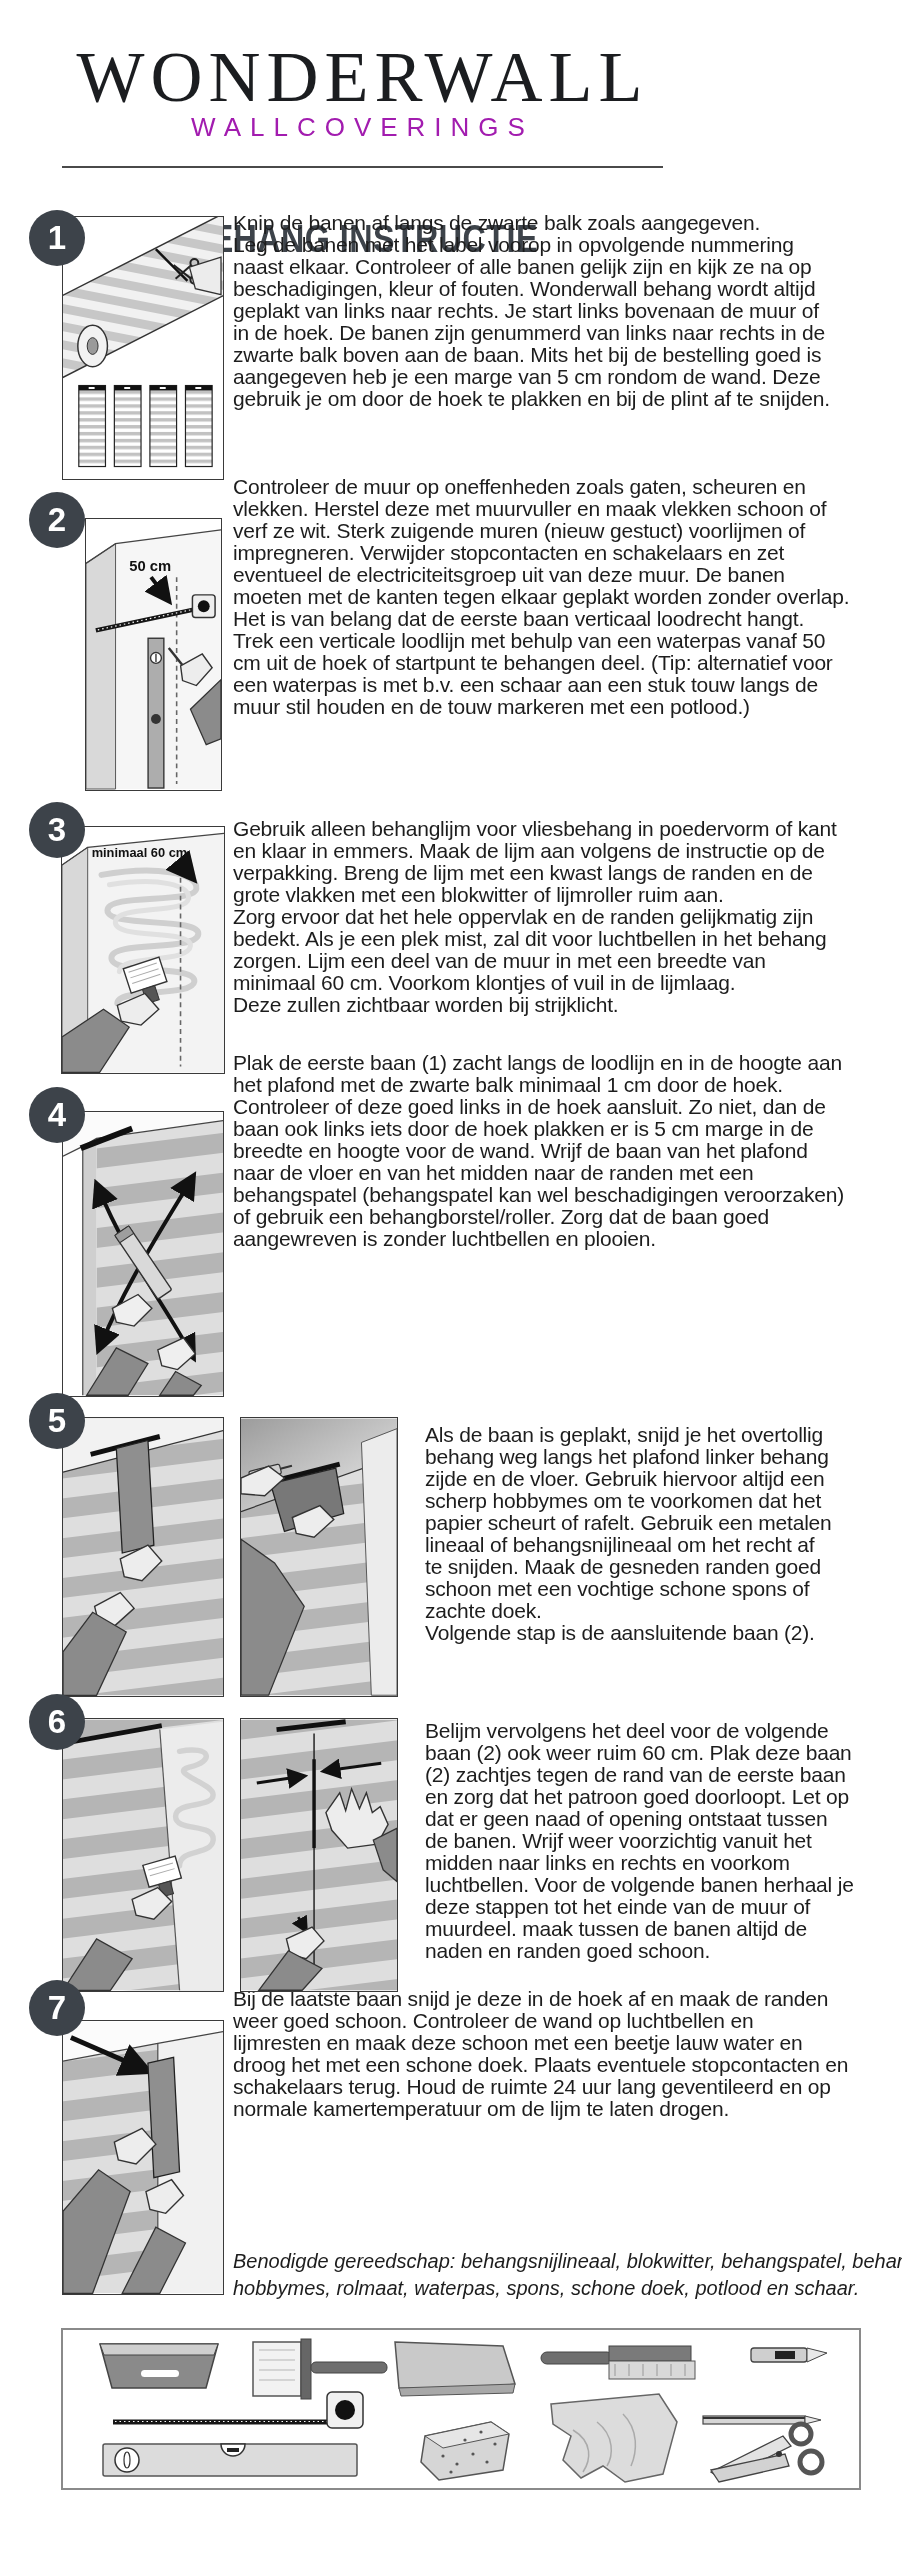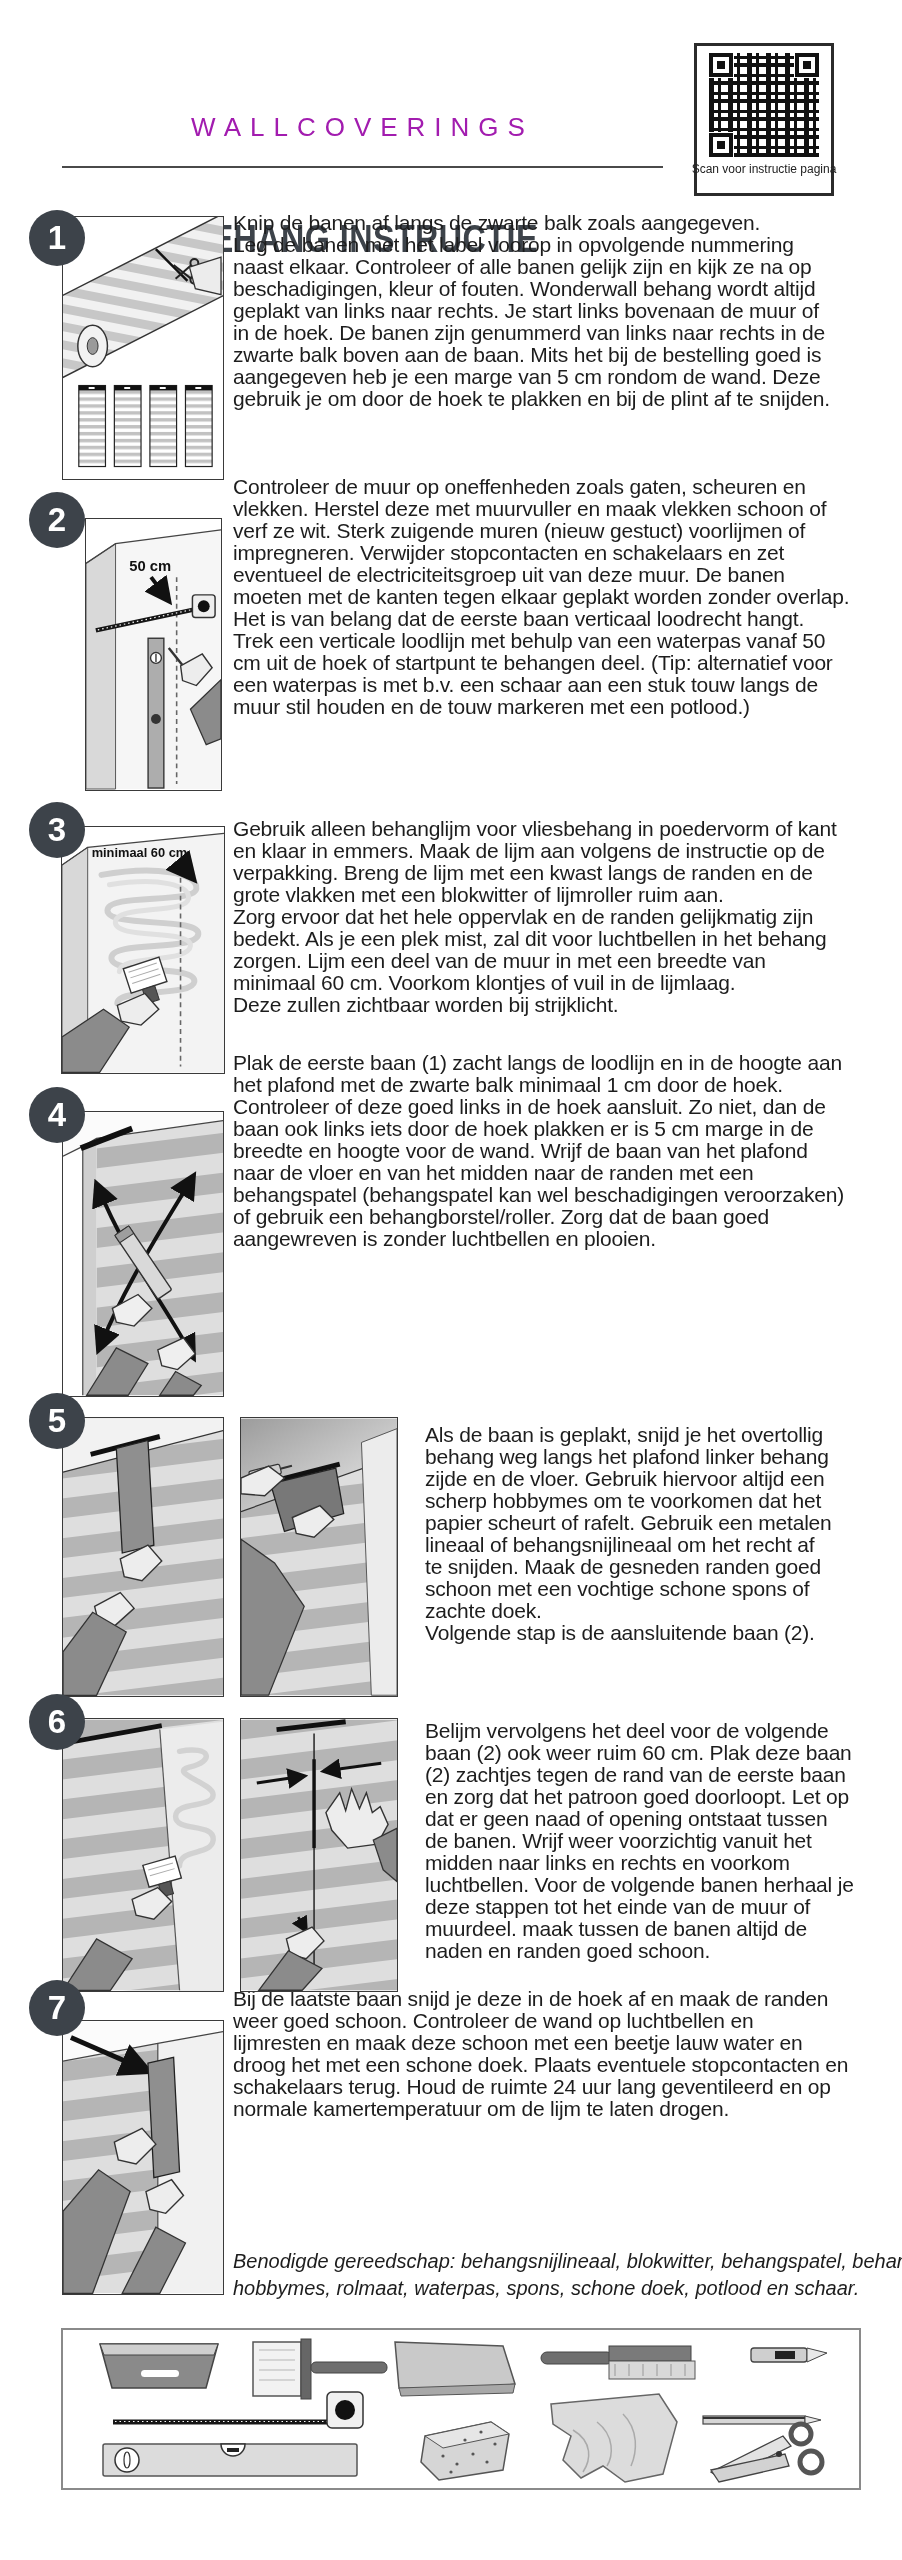--- a/index.html
+++ b/index.html
@@ -59,32 +59,25 @@
         <stop offset="1" stop-color="#ececec"></stop>
     </linearGradient>
     <marker id="ah" viewBox="0 0 10 10" refX="8" refY="5" markerWidth="7" markerHeight="7" orient="auto-start-reverse">
       <path d="M0,0L10,5L0,10z" fill="#111"></path>
     </marker>
   </defs>
 </svg>
 
 <div class="page">
 
+  <div class="abs brand">WONDERWALL</div>
   <div class="abs brand-sub">WALLCOVERINGS</div>
   <div class="abs divider"></div>
   <div class="abs title"><span>BEHANG INSTRUCTIE</span></div>
 
-  <div class="abs qr-box">
-    <div class="qr-img">
-      <div class="finder f-tl"></div>
-      <div class="finder f-tr"></div>
-      <div class="finder f-bl"></div>
-    </div>
-    <div class="qr-caption">Scan voor instructie pagina</div>
-  </div>
 
   <div class="abs circle" style="left:29px;top:210px">1</div>
   <div class="abs circle" style="left:29px;top:492px">2</div>
   <div class="abs circle" style="left:29px;top:802px">3</div>
   <div class="abs circle" style="left:29px;top:1087px">4</div>
   <div class="abs circle" style="left:29px;top:1393px">5</div>
   <div class="abs circle" style="left:29px;top:1694px">6</div>
   <div class="abs circle" style="left:29px;top:1980px">7</div>
 
   <svg class="illus" style="left:62px;top:216px" width="162" height="264" viewBox="0 0 162 264">

